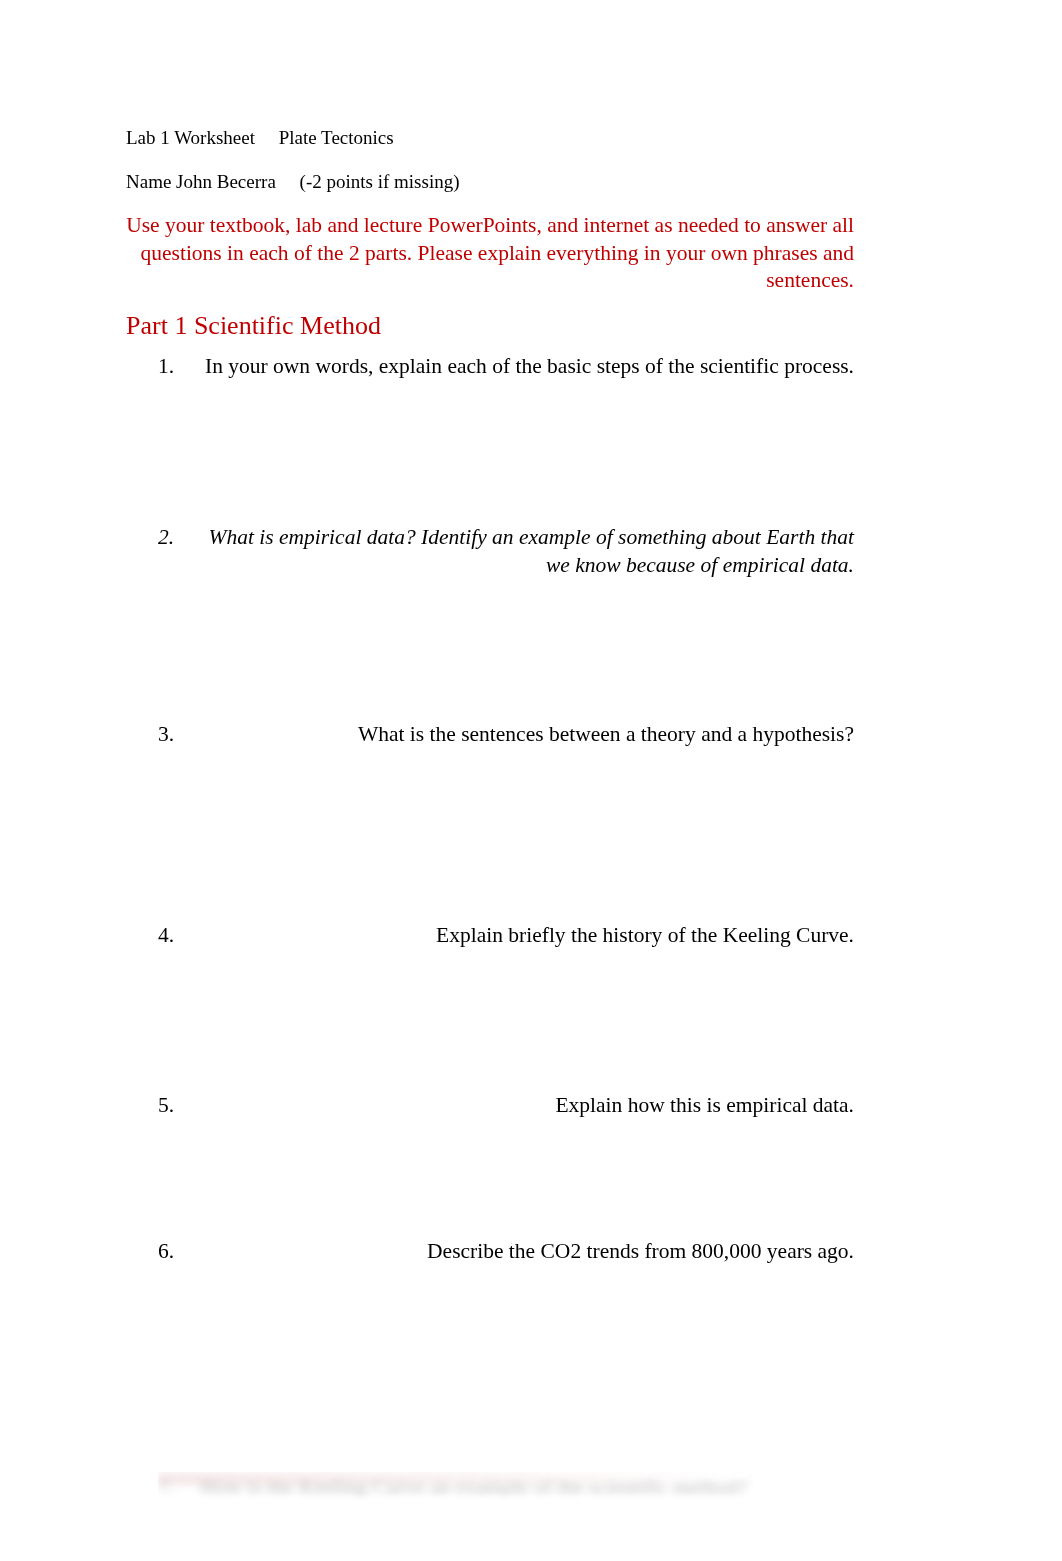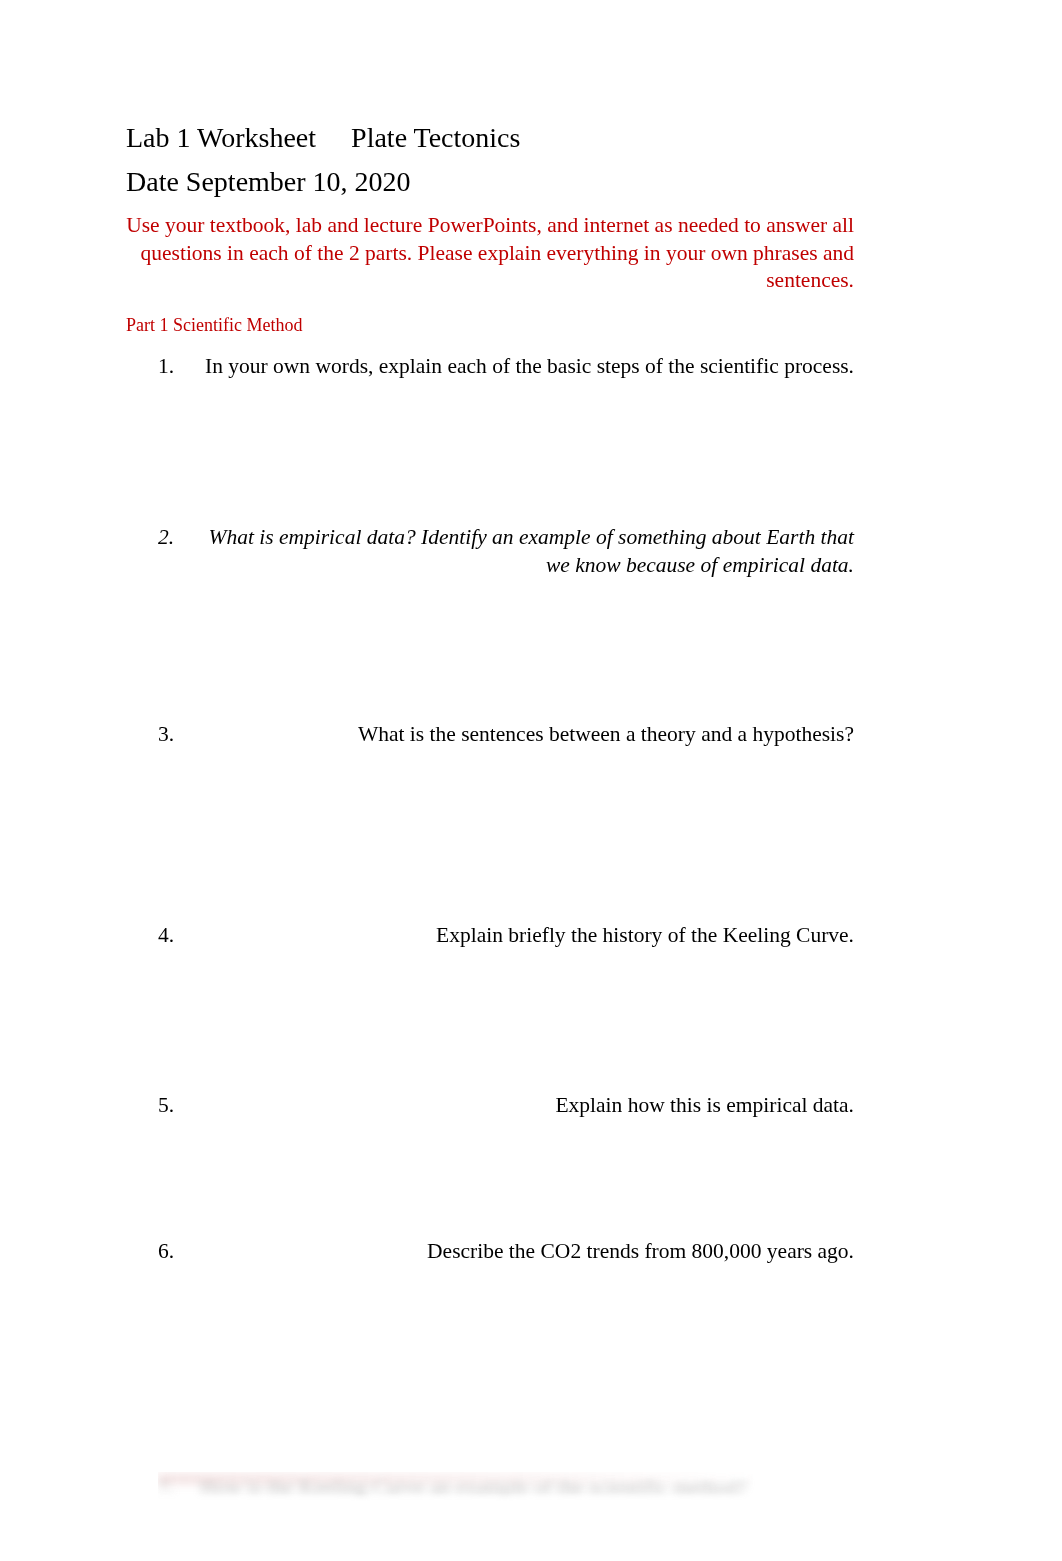--- a/index.html
+++ b/index.html
@@ -27,37 +27,37 @@
   }
 
   .content {
     position: absolute;
     left: 126px;
     top: 124px;
     width: 728px;
   }
 
   .line {
-    font-size: 28px;
+    font-size: 19px;
     line-height: 27px;
     margin: 0 0 17px 0;
     color: #000000;
     white-space: pre;
   }
 
   .instructions {
     font-size: 21.5px;
     line-height: 27.5px;
     color: #C00000;
     margin: 0 0 17px 0;
     text-align: right;
   }
 
   .part-heading {
-    font-size: 18px;
+    font-size: 26px;
     line-height: 27px;
     color: #C00000;
     margin: 0 0 14px 0;
   }
 
   ol.questions {
     list-style: none;
     margin: 0;
     padding: 0;
     counter-reset: q;
@@ -132,21 +132,21 @@
   }
 </style>
 </head>
 <body>
 
 <div class="page">
 
   <div class="content">
 
     <p class="line">Lab 1 Worksheet     Plate Tectonics</p>
-    <p class="line">Date September 10, 2020</p>
+    <p class="line">Name John Becerra     (-2 points if missing)</p>
 
     <p class="instructions">Use your textbook, lab and lecture PowerPoints, and internet as needed to answer all questions in each of the 2 parts.      Please explain everything in your own phrases and sentences.</p>
 
     <p class="part-heading">Part 1 Scientific Method</p>
 
     <ol class="questions">
       <li class="gap-1">
         <span class="q-text">In your own words, explain each of the basic steps of the scientific process.</span>
       </li>
       <li class="gap-2">

